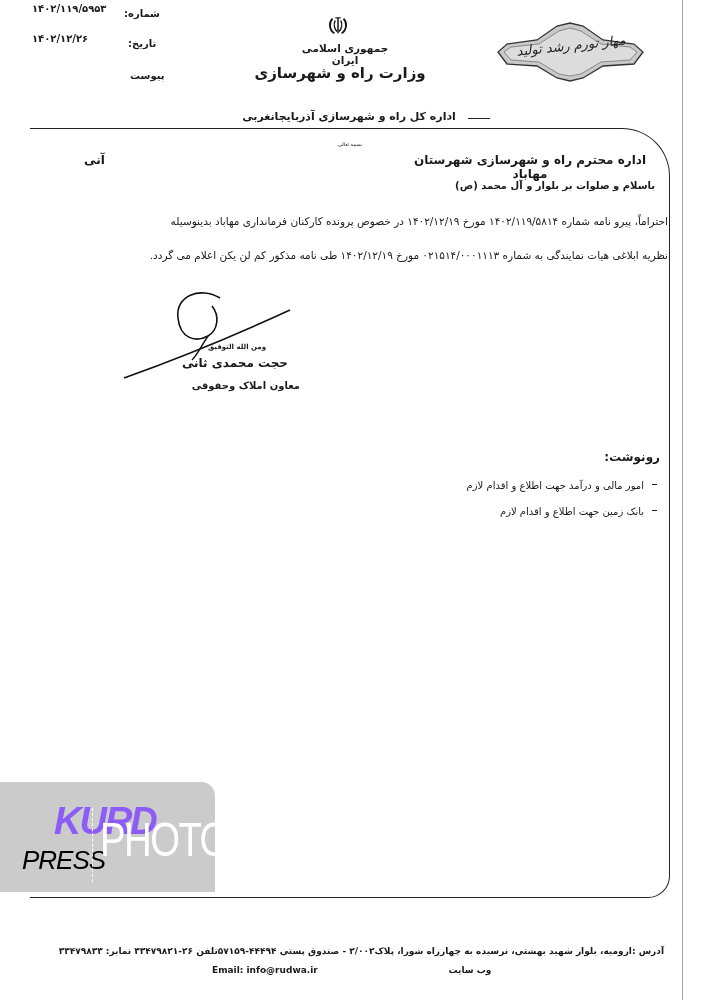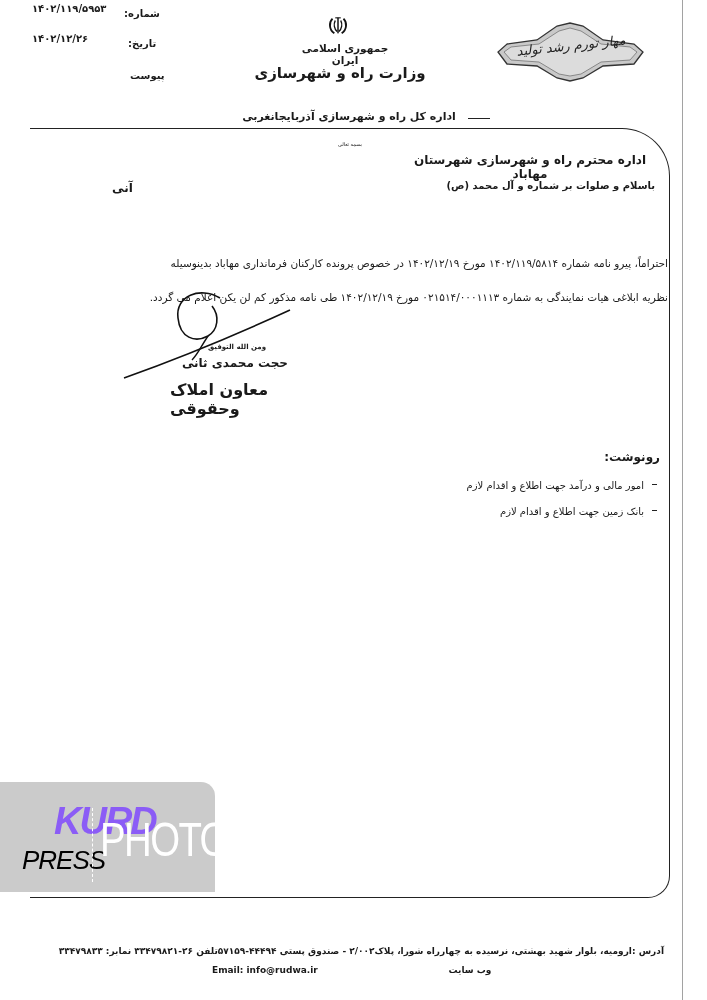--- a/index.html
+++ b/index.html
@@ -31,21 +31,21 @@
   
   .badge {
     left: 497px; top: 22px; width: 147px; height: 60px;
   }
   .badge-text {
     left: 507px; top: 38px; width: 128px; text-align: center;
     font-family: "DejaVu Serif", serif; font-size: 13px; font-style: italic;
     color: #222; transform: rotate(-6deg);
   }
 
-  .body-text { font-size: 10.5px; line-height: 26px; margin-top: 42px; }
+  .body-text { font-size: 10.5px; line-height: 26px; }
   .cc-item { font-size: 10px; }
   .footer { font-size: 9px; margin-top: 44px; }
 
   .watermark {
     left: 0; top: 782px; width: 215px; height: 110px;
     background: rgba(160,160,160,0.55);
     border-top-right-radius: 14px;
   }
   .wm-kurd { left: 22px; top: 800px; font-family: "Liberation Sans", sans-serif; font-size: 38px; font-style: italic; color: #8b5cf6; font-weight: bold; letter-spacing: -2px; margin-left: 32px; }
   .wm-press { left: 22px; top: 845px; font-family: "Liberation Sans", sans-serif; font-size: 26px; font-style: italic; color: #000000; letter-spacing: -1px; }
@@ -80,34 +80,34 @@
   <path d="M10 22 L40 18 L60 4 L73 1 L86 4 L106 18 L137 22 L146 30 L137 42 L106 44 L86 56 L73 59 L60 56 L40 44 L10 42 L1 30 Z" fill="#c9c9c9" stroke="#333" stroke-width="1.3"></path>
   <path d="M14 25 L42 22 L62 9 L73 6 L84 9 L104 22 L133 25 L140 30 L133 38 L104 40 L84 52 L73 54 L62 52 L42 40 L14 38 L7 30 Z" fill="#dcdcdc" stroke="#555" stroke-width="0.6"></path>
 </svg>
 <div class="abs rtl badge-text">مهار تورم رشد تولید</div>
 
 <div class="abs right-edge"></div>
 
 <div class="abs frame"></div>
 
 <div class="abs rtl bold" style="left:400px;top:153px;width:260px;font-size:12px;">اداره محترم راه و شهرسازی شهرستان مهاباد</div>
-<div class="abs rtl bold" style="left:112px;top:153px;font-size:12px;margin-top:28px;">آنی</div>
-<div class="abs rtl bold" style="left:400px;top:180px;width:255px;text-align:right;font-size:10px;">باسلام و صلوات بر شماره و آل محمد (ص)</div>
+<div class="abs rtl bold" style="left:84px;top:153px;font-size:12px;">آنی</div>
+<div class="abs rtl bold" style="left:400px;top:180px;width:255px;text-align:right;font-size:10px;">باسلام و صلوات بر بلوار و آل محمد (ص)</div>
 
 <div class="abs rtl body-text" style="left:36px;top:208px;width:632px;text-align:right;">احتراماً، پیرو نامه شماره ۱۴۰۲/۱۱۹/۵۸۱۴ مورخ ۱۴۰۲/۱۲/۱۹ در خصوص پرونده کارکنان فرمانداری مهاباد بدینوسیله</div>
 <div class="abs rtl body-text" style="left:36px;top:242px;width:632px;text-align:right;">نظریه ابلاغی هیات نمایندگی به شماره ۰۲۱۵۱۴/۰۰۰۱۱۱۳ مورخ ۱۴۰۲/۱۲/۱۹ طی نامه مذکور کم لن یکن اعلام می گردد.</div>
 
 <svg class="abs" style="left:120px;top:288px;" width="175" height="95" viewBox="0 0 175 95">
   <path d="M4 90 C60 70,120 45,170 22" stroke="#111" stroke-width="1.6" fill="none"></path>
   <path d="M100 10 C80 -2,55 8,58 30 C60 50,75 55,88 48 C98 42,100 28,92 18" stroke="#111" stroke-width="1.6" fill="none"></path>
   <path d="M88 48 C80 60,78 66,72 72" stroke="#111" stroke-width="1.4" fill="none"></path>
 </svg>
 <div class="abs rtl bold" style="left:192px;top:343px;width:90px;text-align:center;font-size:7px;">ومن الله التوفیق</div>
 <div class="abs rtl bold" style="left:180px;top:356px;width:110px;text-align:center;font-size:12px;">حجت محمدی ثانی</div>
-<div class="abs rtl bold" style="left:170px;top:380px;width:130px;text-align:left;font-size:16px;">معاون املاک وحقوقی</div>
+<div class="abs rtl bold" style="left:170px;top:380px;width:130px;text-align:right;font-size:10px;">معاون املاک وحقوقی</div>
 
 <div class="abs rtl bold" style="left:560px;top:450px;width:100px;text-align:right;font-size:12px;">رونوشت:</div>
 <div class="abs" style="left:652px;top:484px;width:5px;height:1.2px;background:#222;"></div>
 <div class="abs rtl cc-item" style="left:400px;top:480px;width:244px;text-align:right;">امور مالی و درآمد جهت اطلاع و اقدام لازم</div>
 <div class="abs" style="left:652px;top:510px;width:5px;height:1.2px;background:#222;"></div>
 <div class="abs rtl cc-item" style="left:400px;top:506px;width:244px;text-align:right;">بانک زمین جهت اطلاع و اقدام لازم</div>
 
 <div class="abs watermark"></div>
 <div class="abs wm-kurd">KURD</div>
 <div class="abs wm-press">PRESS</div>

